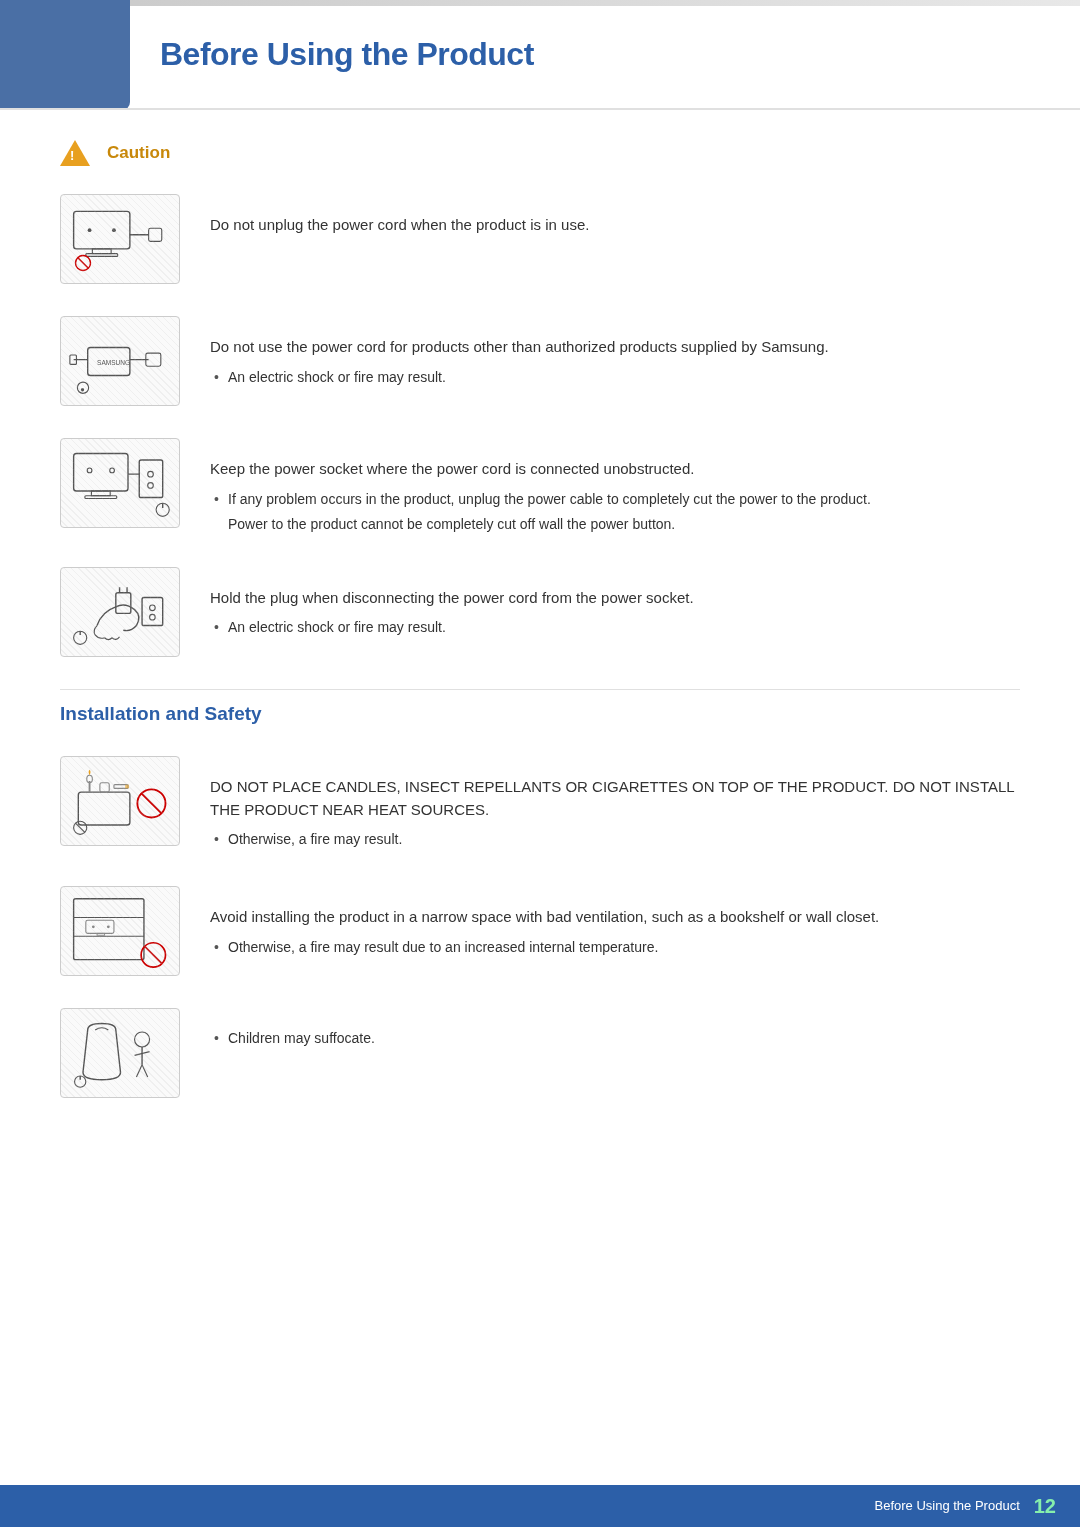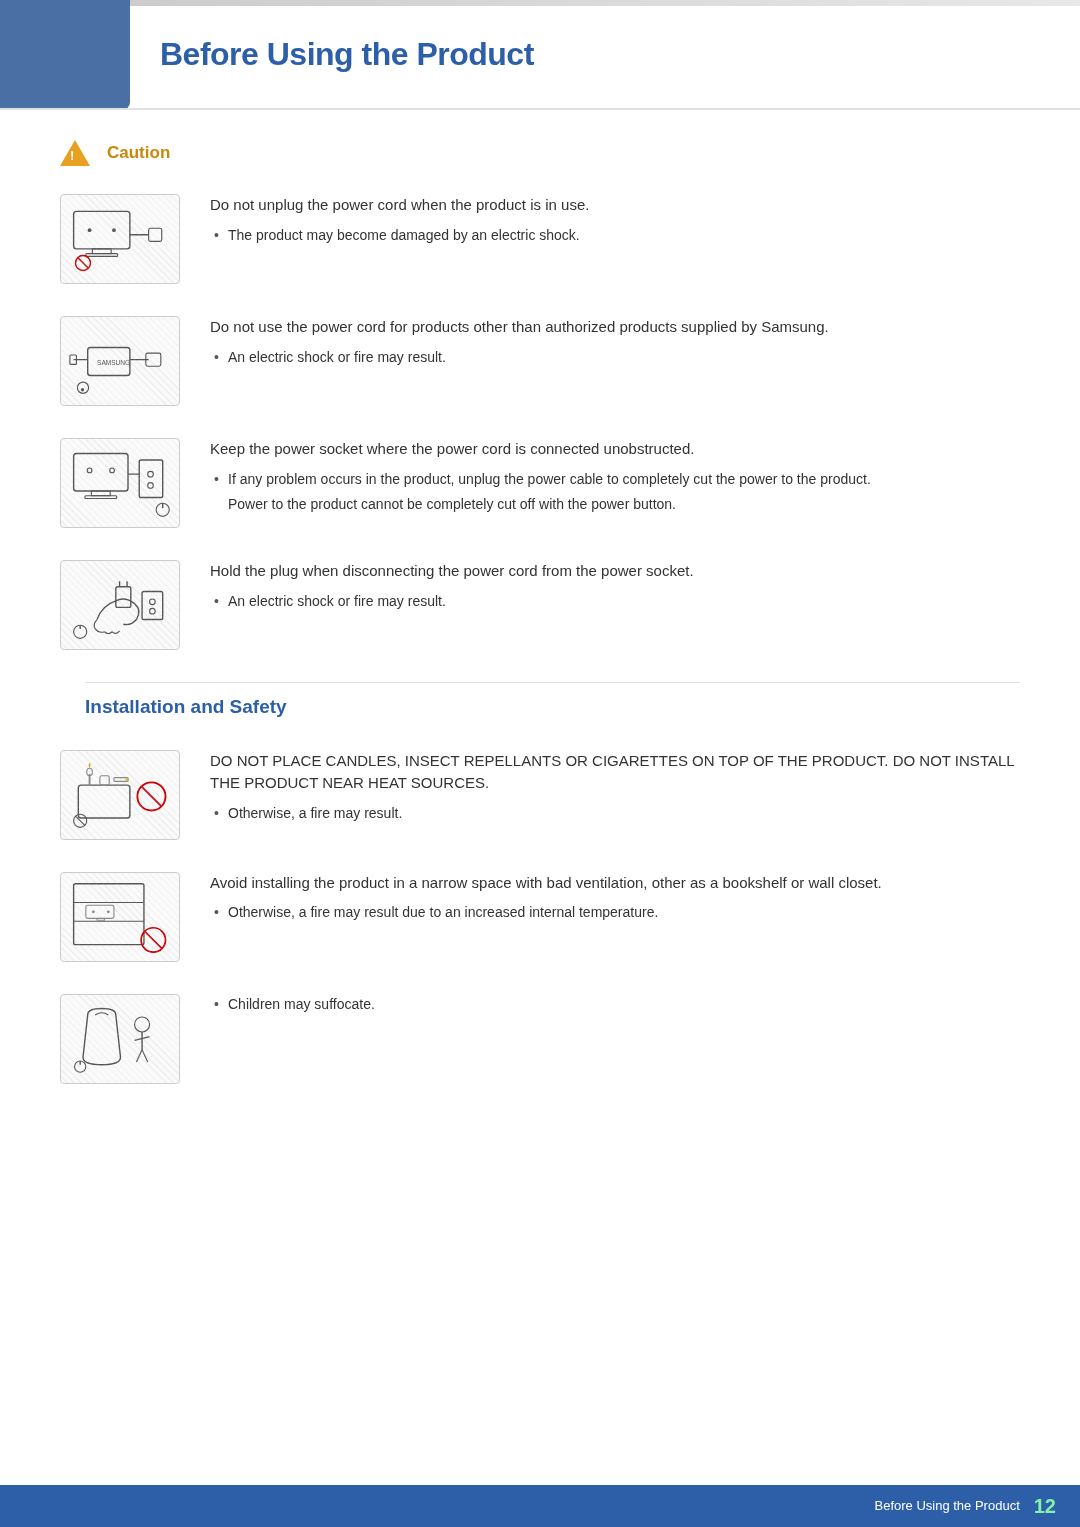--- a/index.html
+++ b/index.html
@@ -112,20 +112,21 @@
       display: flex;
       align-items: center;
       justify-content: center;
       background: #fafafa;
       position: relative;
       overflow: hidden;
     }
 
     .item-text {
       flex: 1;
+      margin-top: 20px;
     }
 
     .item-main-text {
       margin-bottom: 8px;
       color: #333;
       font-size: 15px;
     }
 
     .item-bullets {
       list-style: none;
@@ -153,21 +154,20 @@
       color: #333;
       margin-top: 4px;
     }
 
     
     .install-section {
       margin-top: 30px;
       margin-bottom: 28px;
       padding-top: 10px;
       border-top: 1px solid #e0e0e0;
-      margin-left: 25px;
     }
 
     .install-label {
       font-size: 19px;
       font-weight: bold;
       color: #2c5fa8;
     }
 
     
     .page-footer {
@@ -240,23 +240,20 @@
 
         <line x1="65" y1="35" x2="85" y2="35" stroke="#555" stroke-width="1.5"></line>
         <rect x="85" y="28" width="14" height="14" rx="2" fill="none" stroke="#555" stroke-width="1.2"></rect>
 
         <circle cx="15" cy="65" r="8" fill="none" stroke="#c00" stroke-width="1.5"></circle>
         <line x1="9" y1="59" x2="21" y2="71" stroke="#c00" stroke-width="1.5"></line>
       </svg>
     </div>
     <div class="item-text">
       <p class="item-main-text">Do not unplug the power cord when the product is in use.</p>
-      <ul class="item-bullets">
-        <li>The product may become damaged by an electric shock.</li>
-      </ul>
     </div>
   </div>
 
   <div class="item-row">
     <div class="item-illustration">
       <div class="illus-hatch"></div>
       <svg viewBox="0 0 110 80" xmlns="http://www.w3.org/2000/svg" style="width:105px;height:75px;">
 
         <rect x="20" y="25" width="45" height="30" rx="3" fill="none" stroke="#555" stroke-width="1.5"></rect>
 
@@ -300,21 +297,21 @@
 
         <circle cx="100" cy="68" r="7" fill="none" stroke="#555" stroke-width="1.2"></circle>
         <line x1="100" y1="61" x2="100" y2="66" stroke="#555" stroke-width="1.5"></line>
       </svg>
     </div>
     <div class="item-text">
       <p class="item-main-text">Keep the power socket where the power cord is connected unobstructed.</p>
       <ul class="item-bullets">
         <li>If any problem occurs in the product, unplug the power cable to completely cut the power to the product.</li>
       </ul>
-      <p class="item-sub-note">Power to the product cannot be completely cut off with the power button.</p>
+      <p class="item-sub-note">Power to the product cannot be completely cut off wall the power button.</p>
     </div>
   </div>
 
   <div class="item-row">
     <div class="item-illustration">
       <div class="illus-hatch"></div>
       <svg viewBox="0 0 110 80" xmlns="http://www.w3.org/2000/svg" style="width:105px;height:75px;">
 
         <path d="M30 55 Q35 40 50 35 Q60 30 70 38 Q78 45 72 55 Q66 62 58 60" fill="none" stroke="#555" stroke-width="1.5"></path>
 
@@ -393,21 +390,21 @@
         <rect x="30" y="42" width="8" height="2" fill="none" stroke="#888" stroke-width="1"></rect>
 
         <circle cx="26" cy="35" r="1.5" fill="#888"></circle>
         <circle cx="42" cy="35" r="1.5" fill="#888"></circle>
 
         <circle cx="90" cy="65" r="13" fill="none" stroke="#c00" stroke-width="1.8"></circle>
         <line x1="81" y1="56" x2="99" y2="74" stroke="#c00" stroke-width="1.8"></line>
       </svg>
     </div>
     <div class="item-text">
-      <p class="item-main-text">Avoid installing the product in a narrow space with bad ventilation, other as a bookshelf or wall closet.</p>
+      <p class="item-main-text">Avoid installing the product in a narrow space with bad ventilation, such as a bookshelf or wall closet.</p>
       <ul class="item-bullets">
         <li>Otherwise, a fire may result due to an increased internal temperature.</li>
       </ul>
     </div>
   </div>
 
   <div class="item-row">
     <div class="item-illustration">
       <div class="illus-hatch"></div>
       <svg viewBox="0 0 110 80" xmlns="http://www.w3.org/2000/svg" style="width:105px;height:75px;">

